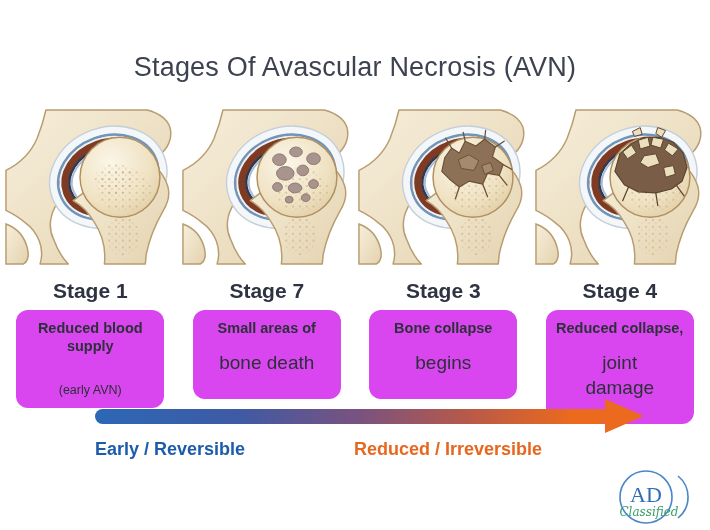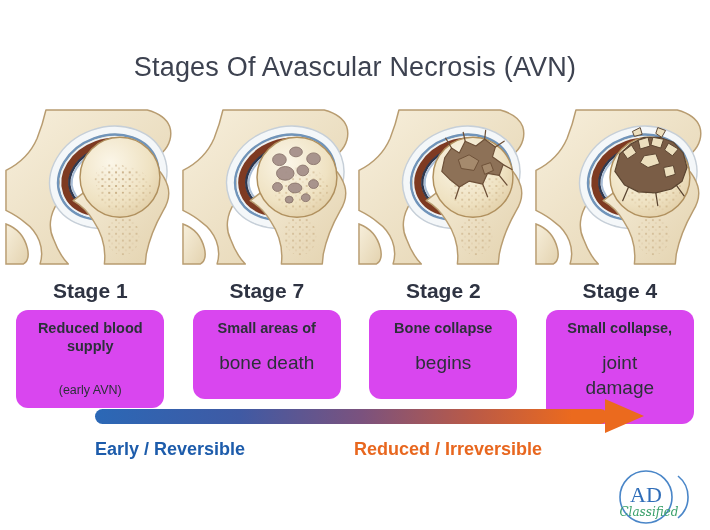--- a/index.html
+++ b/index.html
@@ -131,21 +131,21 @@
   <figure class="panel" style="margin:0">
     <svg class="joint" viewBox="0 0 175 160">
       <use href="#jointBase" xlink:href="#jointBase"></use>
       <g>
         <path fill="#8d7157" stroke="#6d5038" stroke-width="1.2" stroke-linejoin="round" d="M86,64 L89,50 L96,40 L104,45 L110,33 L121,38 L130,31 L141,39 L138,49 L149,57 L145,68 L133,66 L128,77 L114,74 L104,80 L94,72 Z"></path>
         <path fill="#a58a6d" stroke="#6d5038" stroke-width="1" d="M103,52 L114,47 L124,53 L119,63 L106,61 Z"></path>
         <path fill="#a58a6d" stroke="#6d5038" stroke-width="1" d="M127,58 L136,55 L139,63 L130,67 Z"></path>
         <path fill="none" stroke="#6d5038" stroke-width="1.3" stroke-linecap="round" d="M96,40 L90,30 M110,33 L108,24 M130,31 L131,22 M141,39 L150,33 M149,57 L158,62 M145,68 L153,78 M104,80 L100,92 M128,77 L133,90"></path>
       </g>
     </svg>
-    <h2 class="stage-label">Stage 2</h2>
+    <h2 class="stage-label">Stage 3</h2>
     <div class="card">
       <p class="bold">Bone collapse</p>
       <p class="normal">begins</p>
       <p class="note"></p>
     </div>
   </figure>
 
   <figure class="panel" style="margin:0">
     <svg class="joint" viewBox="0 0 175 160">
       <use href="#jointBase" xlink:href="#jointBase"></use>
@@ -159,21 +159,21 @@
           <path d="M112,48 L124,46 L128,56 L116,60 L108,55 Z"></path>
           <path d="M132,60 L142,58 L144,67 L134,70 Z"></path>
           <path d="M100,23 L108,19 L110,26 L102,28 Z"></path>
           <path d="M126,19 L134,22 L130,29 L124,25 Z"></path>
         </g>
         <path fill="none" stroke="#5a4430" stroke-width="1.3" stroke-linecap="round" d="M96,80 L90,94 M124,86 L126,99 M145,78 L153,89"></path>
       </g>
     </svg>
     <h2 class="stage-label">Stage 4</h2>
     <div class="card">
-      <p class="bold">Small collapse,</p>
+      <p class="bold">Reduced collapse,</p>
       <p class="normal">joint damage</p>
       <p class="note"></p>
     </div>
   </figure>
 
 </div>
 
 <div class="arrow-wrap">
   <div class="arrow-bar"></div>
   <div class="arrow-head"></div>

